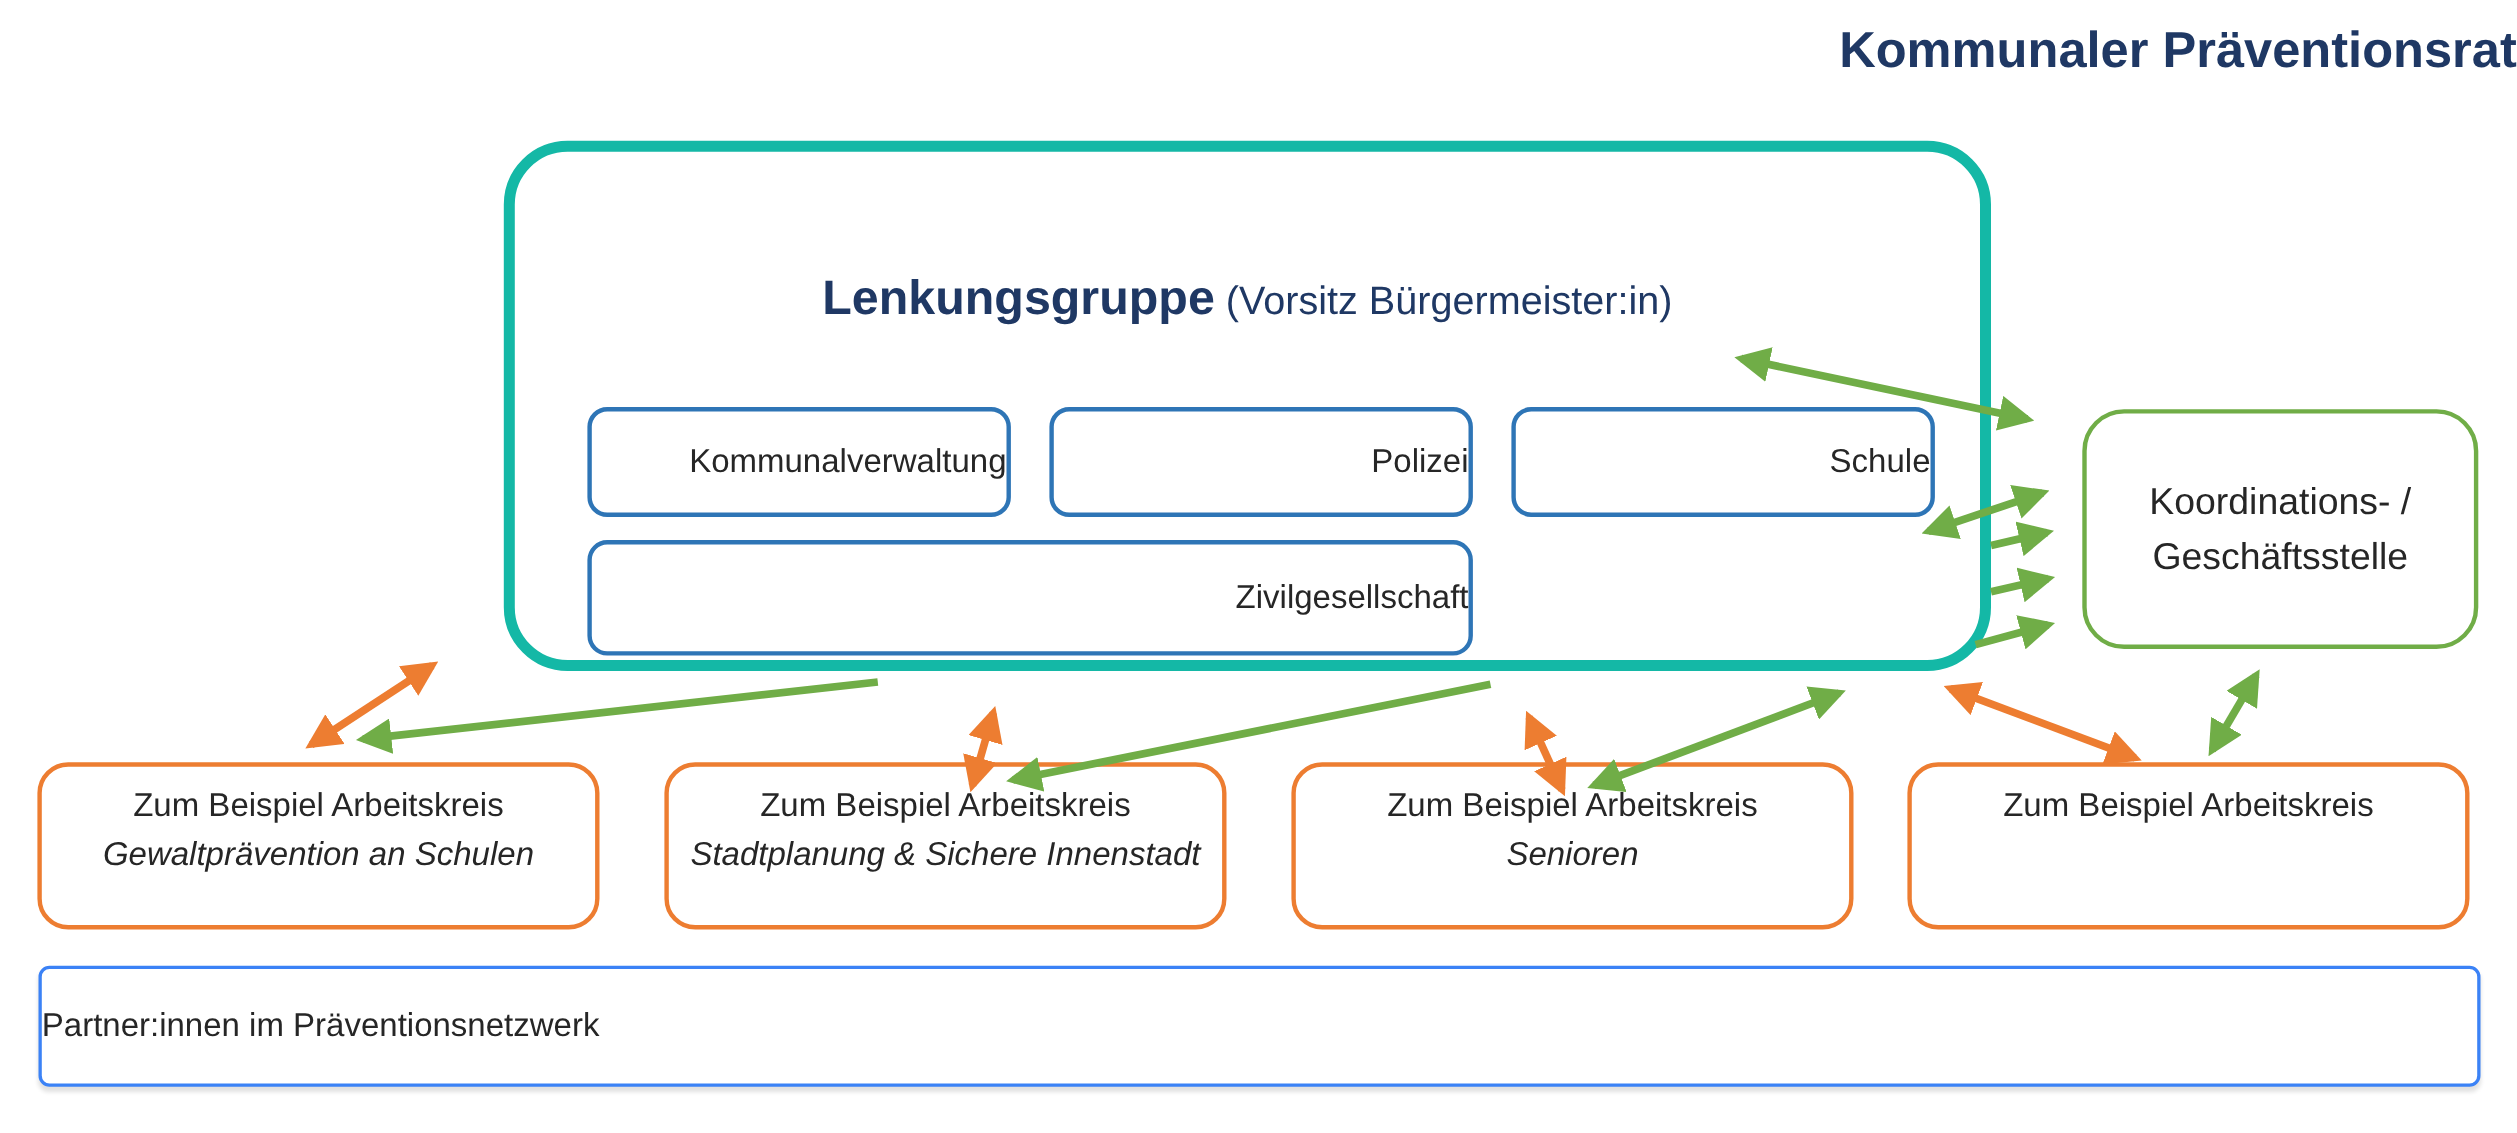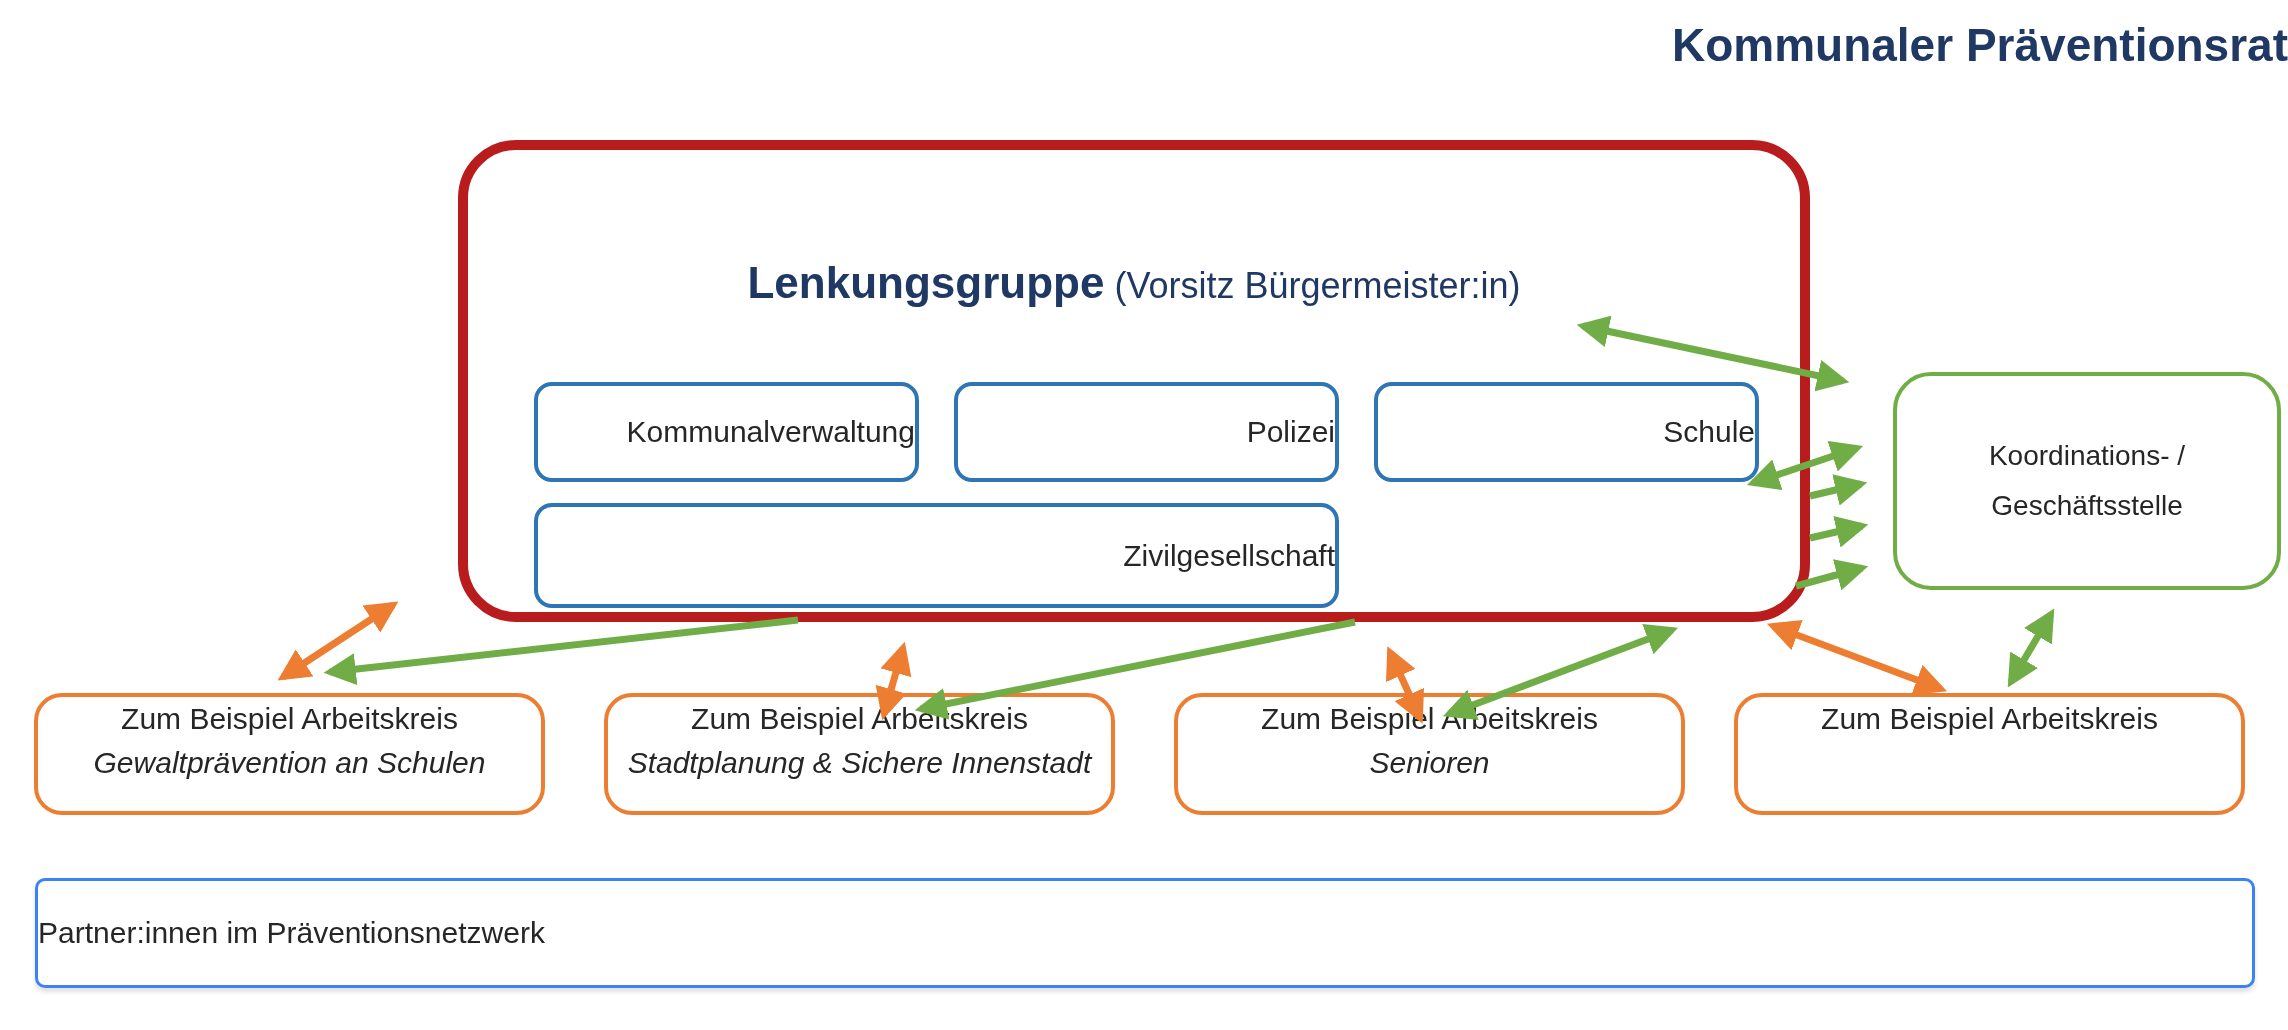--- a/index.html
+++ b/index.html
@@ -3,45 +3,45 @@
 <meta charset="utf-8">
 <style>
   html,body{margin:0;padding:0;background:#ffffff;}
   body{width:2288px;height:1030px;position:relative;overflow:hidden;
        font-family:"Liberation Sans", sans-serif;color:#262626;}
   .abs{position:absolute;}
 
   .page-title{top:18px;left:0;width:100%;text-align:right;
       font-size:46px;font-weight:bold;color:#1F3864;}
 
-  .big-box{left:458px;top:140px;width:1352px;height:482px;
-      border:10px solid #b91c1c;border-radius:58px;box-sizing:border-box;}
+  .big-box{left:458px;top:128px;width:1352px;height:482px;
+      border:10px solid #14b8a6;border-radius:58px;box-sizing:border-box;}
 
   .lg-heading{top:108px;left:0;width:100%;text-align:center;color:#1F3864;white-space:nowrap;}
   .lg-title{font-size:44px;font-weight:bold;}
   .lg-subtitle{font-size:36px;font-weight:normal;}
 
   .inner-box{background:#fff;border:4px solid #2E75B6;border-radius:18px;
       box-sizing:border-box;display:flex;flex-direction:column;
       align-items:flex-end;justify-content:center;text-align:center;
       font-size:30px;line-height:46px;}
   .ib-k{left:66px;top:232px;width:385px;height:100px;}
   .ib-p{left:486px;top:232px;width:385px;height:100px;}
   .ib-s{left:906px;top:232px;width:385px;height:100px;}
   .ib-z{left:66px;top:353px;width:805px;height:105px;padding-left:37px;}
   .ib-v{left:906px;top:353px;width:385px;height:105px;}
 
-  .koord-box{left:1893px;top:372px;width:388px;height:218px;
+  .koord-box{left:1893px;top:372px;width:360px;height:218px;
       border:4px solid #70AD47;border-radius:38px;box-sizing:border-box;
       display:flex;flex-direction:column;align-items:center;justify-content:center;
-      text-align:center;font-size:28px;line-height:50px;background:#fff;}
+      text-align:center;font-size:34px;line-height:50px;background:#fff;}
 
-  .ak-box{top:693px;width:511px;height:122px;border:4px solid #ED7D31;
+  .ak-box{top:693px;width:511px;height:152px;border:4px solid #ED7D31;
       border-radius:28px;box-sizing:border-box;text-align:center;
-      font-size:30px;line-height:44px;background:#fff;}
+      padding-top:14px;font-size:30px;line-height:44px;background:#fff;}
   .ak-1{left:34px;}  .ak-2{left:604px;}  .ak-3{left:1174px;}  .ak-4{left:1734px;}
   .ak-topic{font-style:italic;display:block;padding:0 18px;}
 
   .partner-box{left:35px;top:878px;width:2220px;height:110px;
       border:3px solid #3b82f6;border-radius:10px;box-sizing:border-box;
       display:flex;align-items:center;justify-content:flex-start;
       font-size:30px;background:#fff;box-shadow:0 4px 4px rgba(0,0,0,0.12);}
 
   svg.arrows{left:0;top:0;width:2288px;height:1030px;pointer-events:none;}
   .ln{fill:none;stroke-width:7;}

